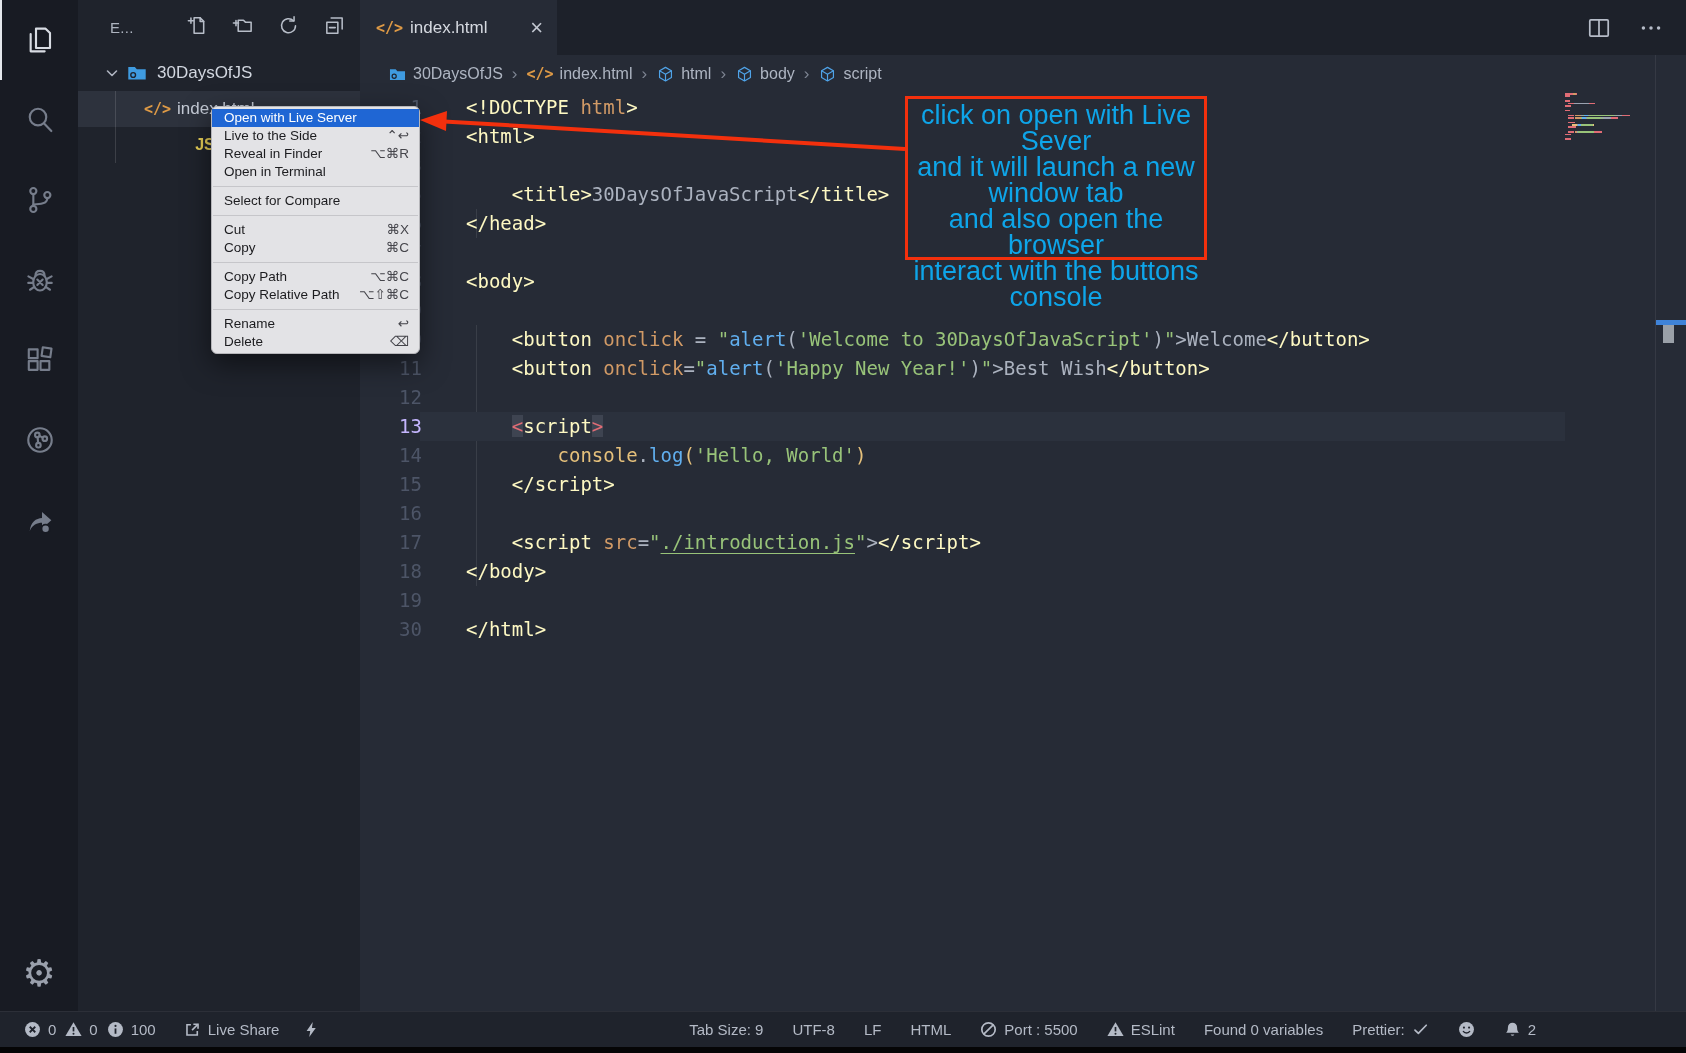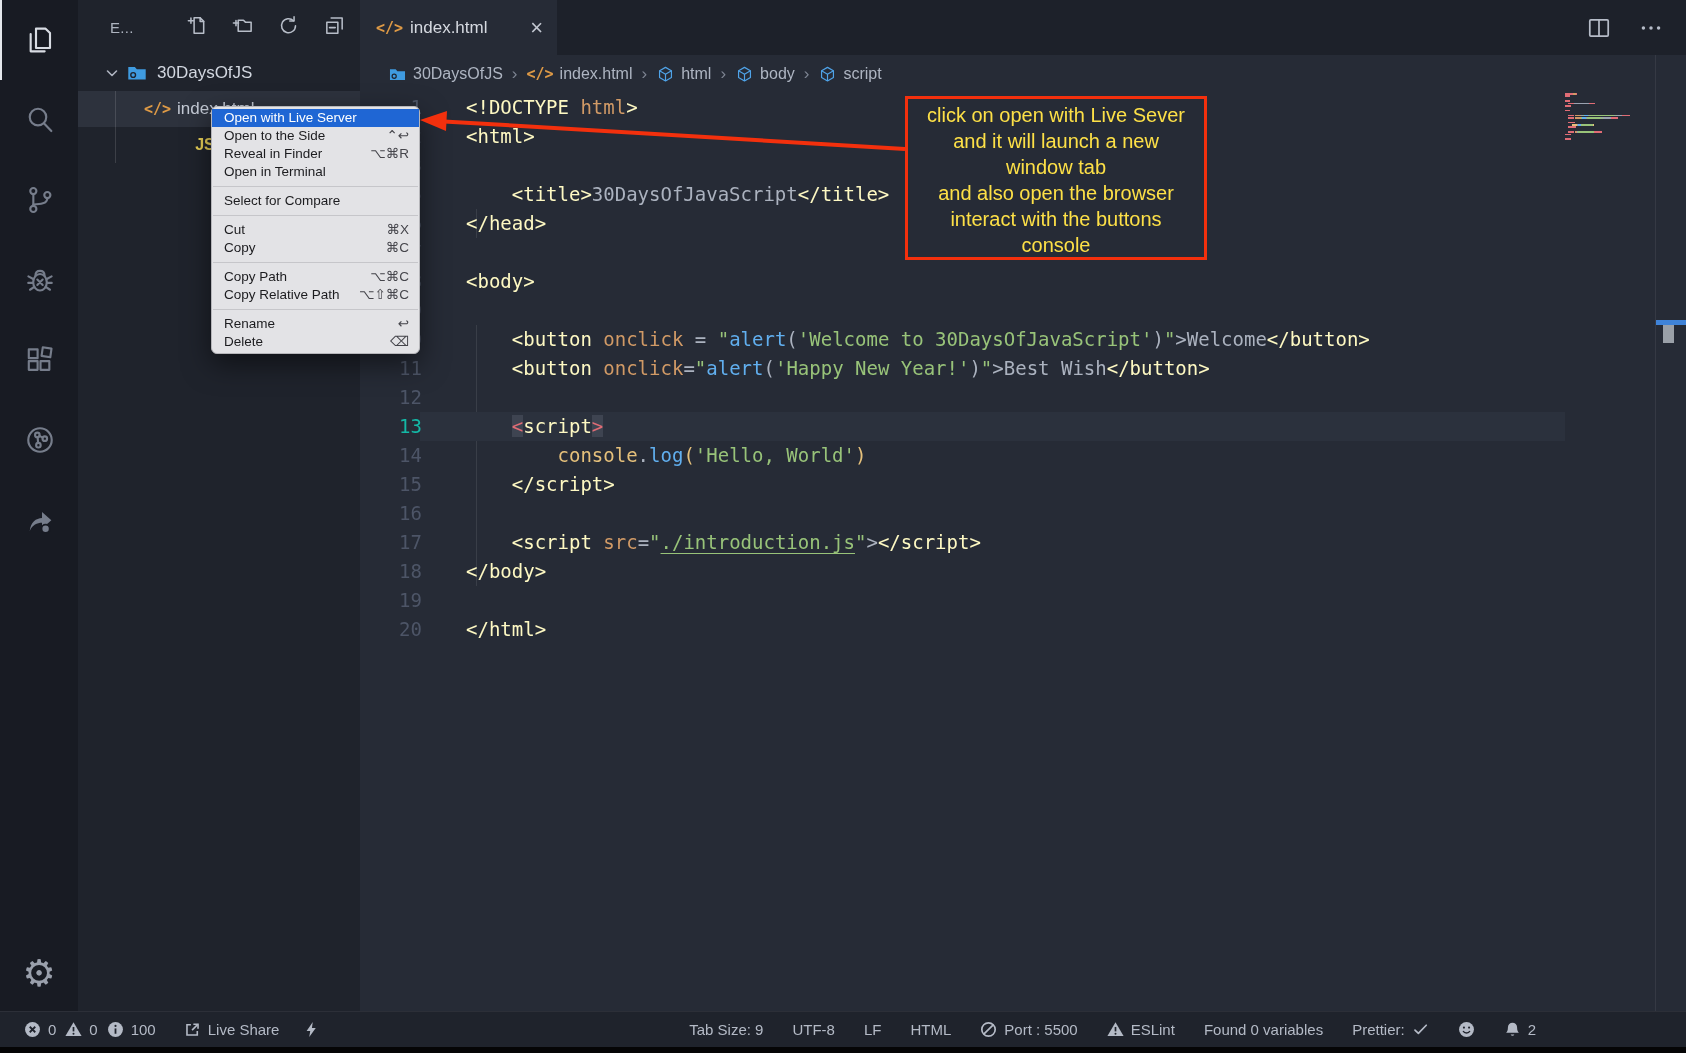--- a/index.html
+++ b/index.html
@@ -51,38 +51,38 @@
   .crumb { display:flex; align-items:center; gap:6px; cursor:pointer; }
   .crumb .ci { width:19px; height:19px; }
   .csep { margin:0 9px; color:#7d8492; font-size:17px; }
 
   .code { position:relative; font-family:"DejaVu Sans Mono", monospace; font-size:19px; }
   .cline { position:relative; height:29px; line-height:29px; white-space:pre; }
   .cline .ln { position:absolute; left:0; width:62px; text-align:right; color:#4d5567; }
   .cline .lc { position:absolute; left:106px; }
   .cline.active { }
   .cline.active::before { content:""; position:absolute; left:60px; right:121px; top:0; bottom:0; background:#2b313d; }
-  .cline.active .ln { color:#14b8a6; }
+  .cline.active .ln { color:#c4b5fd; }
   .cline .ln, .cline .lc { z-index:1; }
   .tk-txt{color:#abb2bf} .tk-tag{color:#fef9c3} .tk-attr{color:#d19a66} .tk-str{color:#98c379}
   .tk-fn{color:#61afef} .tk-obj{color:#e5c07b} .tk-link{color:#98c379; text-decoration:underline; text-underline-offset:4px;}
   .tk-brkt{color:#e06c75; background:#3e4451}
   .iguide { position:absolute; width:1px; background:rgba(255,255,255,.09); left:116px; z-index:0; }
 
   
   .minimap { position:absolute; top:93px; right:31px; width:90px; }
   .mm-line { height:2.4px; white-space:nowrap; }
   .mm-line i { display:inline-block; height:1.7px; vertical-align:top; }
   .ruler { position:absolute; top:55px; right:0; width:31px; height:956px; border-left:1px solid rgba(255,255,255,.07); }
   .ruler-blue { position:absolute; top:265px; left:0; right:0; height:5px; background:#3f83d8; }
   .ruler-thumb { position:absolute; top:270px; left:7px; width:11px; height:18px; background:#9aa0a8; }
 
   
   .note { position:absolute; left:905px; top:96px; width:302px; height:164px; border:3px solid #f3300d; z-index:40; padding-top:3px; }
-  .note div { text-align:center; color:#fde047; font-size:20px; line-height:26px; }
+  .note div { text-align:center; color:#0ea5e9; font-size:27px; line-height:26px; }
   .arrow-svg { position:absolute; left:0; top:0; width:1686px; height:1053px; pointer-events:none; z-index:60; }
 
   
   .statusbar { position:absolute; left:0; top:1011px; width:1686px; height:36px; background:#1f232c; border-top:1px solid rgba(255,255,255,.06); display:flex; align-items:center; color:#b4bac6; font-size:15px; padding:0 150px 0 24px; }
   .sb-item { display:flex; align-items:center; gap:7px; cursor:pointer; white-space:nowrap; }
   .sb-item svg { width:17px; height:17px; }
   .sb-left { display:flex; align-items:center; gap:9px; }
   .gap28 { width:28px; } .gap24 { width:24px; }
   .sb-right { margin-left:auto; display:flex; align-items:center; gap:29px; }
   .bottomstrip { position:absolute; left:0; top:1047px; width:1686px; height:6px; background:#050506; }
@@ -266,21 +266,21 @@
         <div class="cline"><span class="ln">10</span><span class="lc"><span class="tk-txt">    </span><span class="tk-tag">&lt;button</span><span class="tk-txt"> </span><span class="tk-attr">onclick</span><span class="tk-txt"> = </span><span class="tk-str">"</span><span class="tk-fn">alert</span><span class="tk-txt">(</span><span class="tk-str">'Welcome to 30DaysOfJavaScript'</span><span class="tk-txt">)</span><span class="tk-str">"</span><span class="tk-txt">&gt;Welcome</span><span class="tk-tag">&lt;/button&gt;</span></span></div>
         <div class="cline"><span class="ln">11</span><span class="lc"><span class="tk-txt">    </span><span class="tk-tag">&lt;button</span><span class="tk-txt"> </span><span class="tk-attr">onclick</span><span class="tk-txt">=</span><span class="tk-str">"</span><span class="tk-fn">alert</span><span class="tk-txt">(</span><span class="tk-str">'Happy New Year!'</span><span class="tk-txt">)</span><span class="tk-str">"</span><span class="tk-txt">&gt;Best Wish</span><span class="tk-tag">&lt;/button&gt;</span></span></div>
         <div class="cline"><span class="ln">12</span><span class="lc"></span></div>
         <div class="cline active"><span class="ln">13</span><span class="lc"><span class="tk-txt">    </span><span class="tk-brkt">&lt;</span><span class="tk-tag">script</span><span class="tk-brkt">&gt;</span></span></div>
         <div class="cline"><span class="ln">14</span><span class="lc"><span class="tk-txt">        </span><span class="tk-obj">console</span><span class="tk-txt">.</span><span class="tk-fn">log</span><span class="tk-obj">(</span><span class="tk-str">'Hello, World'</span><span class="tk-obj">)</span></span></div>
         <div class="cline"><span class="ln">15</span><span class="lc"><span class="tk-txt">    </span><span class="tk-tag">&lt;/script&gt;</span></span></div>
         <div class="cline"><span class="ln">16</span><span class="lc"></span></div>
         <div class="cline"><span class="ln">17</span><span class="lc"><span class="tk-txt">    </span><span class="tk-tag">&lt;script</span><span class="tk-txt"> </span><span class="tk-attr">src</span><span class="tk-txt">=</span><span class="tk-str">"</span><span class="tk-link">./introduction.js</span><span class="tk-str">"</span><span class="tk-txt">&gt;</span><span class="tk-tag">&lt;/script&gt;</span></span></div>
         <div class="cline"><span class="ln">18</span><span class="lc"><span class="tk-tag">&lt;/body&gt;</span></span></div>
         <div class="cline"><span class="ln">19</span><span class="lc"></span></div>
-        <div class="cline"><span class="ln">20</span><span class="lc"><span class="tk-tag">&lt;/html&gt;</span></span></div>
+        <div class="cline"><span class="ln">30</span><span class="lc"><span class="tk-tag">&lt;/html&gt;</span></span></div>
       </div>
     <div class="minimap" id="minimap">
         <div class="mm-line"><i style="width:8.2px;background:#e06c75"></i><i style="width:3.28px;background:#d19a66"></i><i style="width:0.82px;background:#e06c75"></i></div>
         <div class="mm-line"><i style="width:4.92px;background:#e06c75"></i></div>
         <div class="mm-line"></div>
         <div class="mm-line"><i style="width:4.92px;background:#e06c75"></i></div>
         <div class="mm-line"><i style="width:3.28px;background:transparent"></i><i style="width:5.739999999999999px;background:#e06c75"></i><i style="width:14.76px;background:#9aa1af"></i><i style="width:6.56px;background:#e06c75"></i></div>
         <div class="mm-line"><i style="width:5.739999999999999px;background:#e06c75"></i></div>
         <div class="mm-line"></div>
         <div class="mm-line"><i style="width:4.92px;background:#e06c75"></i></div>
@@ -302,21 +302,21 @@
       <div class="ruler-thumb"></div>
     </div>
   </div>
 
   <div class="menu" id="ctxmenu">
       <div class="mi hl">
         <span class="lbl">Open with Live Server</span>
         <span class="sc"></span>
       </div>
       <div class="mi">
-        <span class="lbl">Open to the Side</span>
+        <span class="lbl">Live to the Side</span>
         <span class="sc">⌃↩</span>
       </div>
       <div class="mi">
         <span class="lbl">Reveal in Finder</span>
         <span class="sc">⌥⌘R</span>
       </div>
       <div class="mi">
         <span class="lbl">Open in Terminal</span>
         <span class="sc"></span>
       </div>

